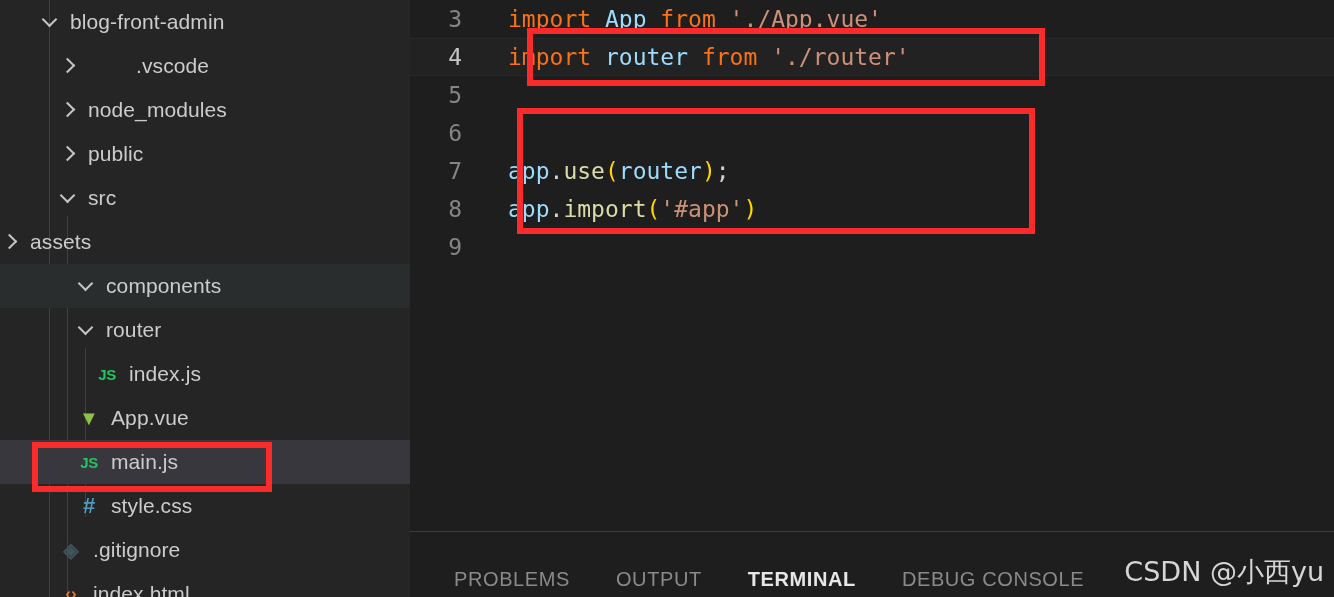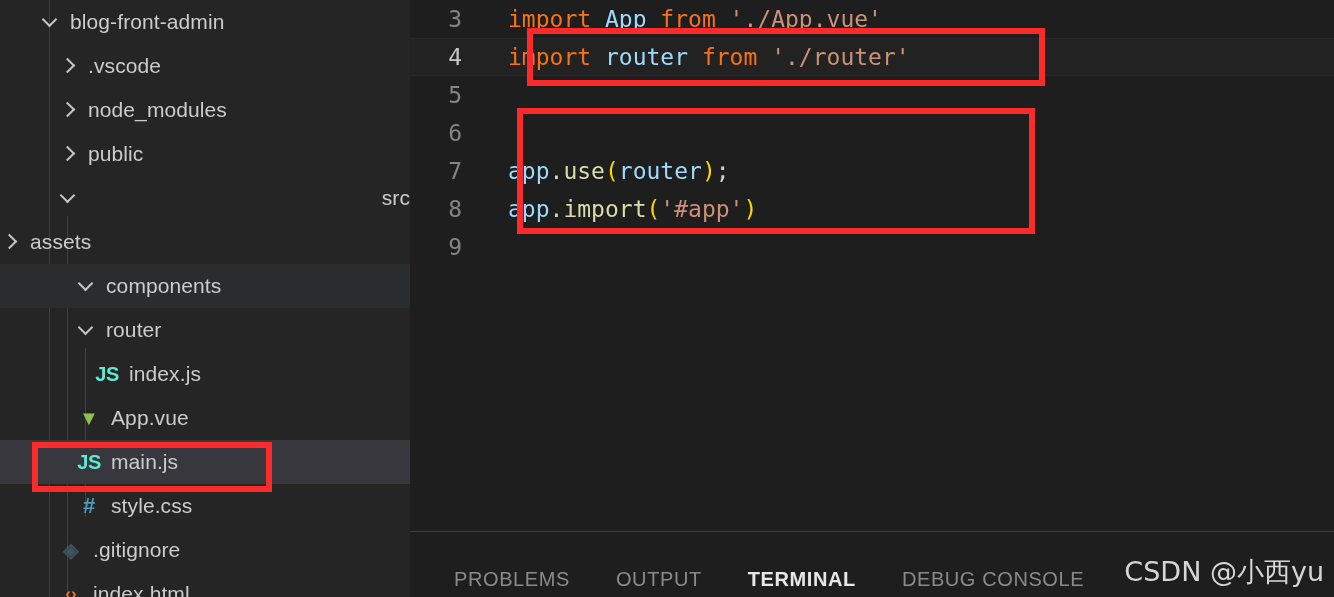--- a/index.html
+++ b/index.html
@@ -29,21 +29,21 @@
   .twisty::before {
     content:""; position:absolute; left:5px; top:6px;
     width:9px; height:9px; border-right:2px solid #c5c5c5; border-bottom:2px solid #c5c5c5;
   }
   .twisty.collapsed::before { transform:rotate(-45deg); left:4px; top:5px; }
   .twisty.expanded::before { transform:rotate(45deg); left:4px; top:3px; }
   .row-label { padding-left:2px; letter-spacing:.1px; }
 
   .fi { width:26px; flex:0 0 26px; margin-right:7px; text-align:center;
         font-size:16px; font-weight:bold; font-family:"Liberation Sans", sans-serif; }
-  .fi-js { color:#5eead4; font-size:20px; letter-spacing:-.5px; }
+  .fi-js { color:#22c55e; font-size:15px; letter-spacing:-.5px; }
   .fi-css { color:#519aba; font-size:22px; }
   .fi-vue { color:#8dc149; font-size:20px; line-height:1; }
   .fi-git { color:#41535b; font-size:20px; }
   .fi-html { color:#e37933; font-size:17px; }
 
   .indent-guide {
     position:absolute; top:0; bottom:0; width:1px; background:#404040;
   }
 
   
@@ -103,33 +103,33 @@
 
   <div id="sidebar">
     <div class="indent-guide" style="left:49px;"></div>
     <div class="indent-guide" style="left:67px; top:216px;"></div>
     <div class="indent-guide" style="left:85px; top:348px; bottom:80px;"></div>
     <div id="tree-container">
         <div class="tree-row" style="padding-left: 40px;">
           <span class="twisty expanded"></span>
           <span class="row-label">blog-front-admin</span>
         </div>
-        <div class="tree-row" style="padding-left: 58px;">
+        <div class="tree-row" style="padding-left: 58px; gap: 48px;">
           <span class="twisty collapsed"></span>
           <span class="row-label">.vscode</span>
         </div>
         <div class="tree-row" style="padding-left: 58px;">
           <span class="twisty collapsed"></span>
           <span class="row-label">node_modules</span>
         </div>
         <div class="tree-row" style="padding-left: 58px;">
           <span class="twisty collapsed"></span>
           <span class="row-label">public</span>
         </div>
-        <div class="tree-row" style="padding-left: 58px; justify-content: space-between;">
+        <div class="tree-row" style="padding-left: 58px;">
           <span class="twisty expanded"></span>
           <span class="row-label">src</span>
         </div>
         <div class="tree-row" style="">
           <span class="twisty collapsed"></span>
           <span class="row-label">assets</span>
         </div>
         <div class="tree-row hovered" style="padding-left: 76px;">
           <span class="twisty expanded"></span>
           <span class="row-label">components</span>

